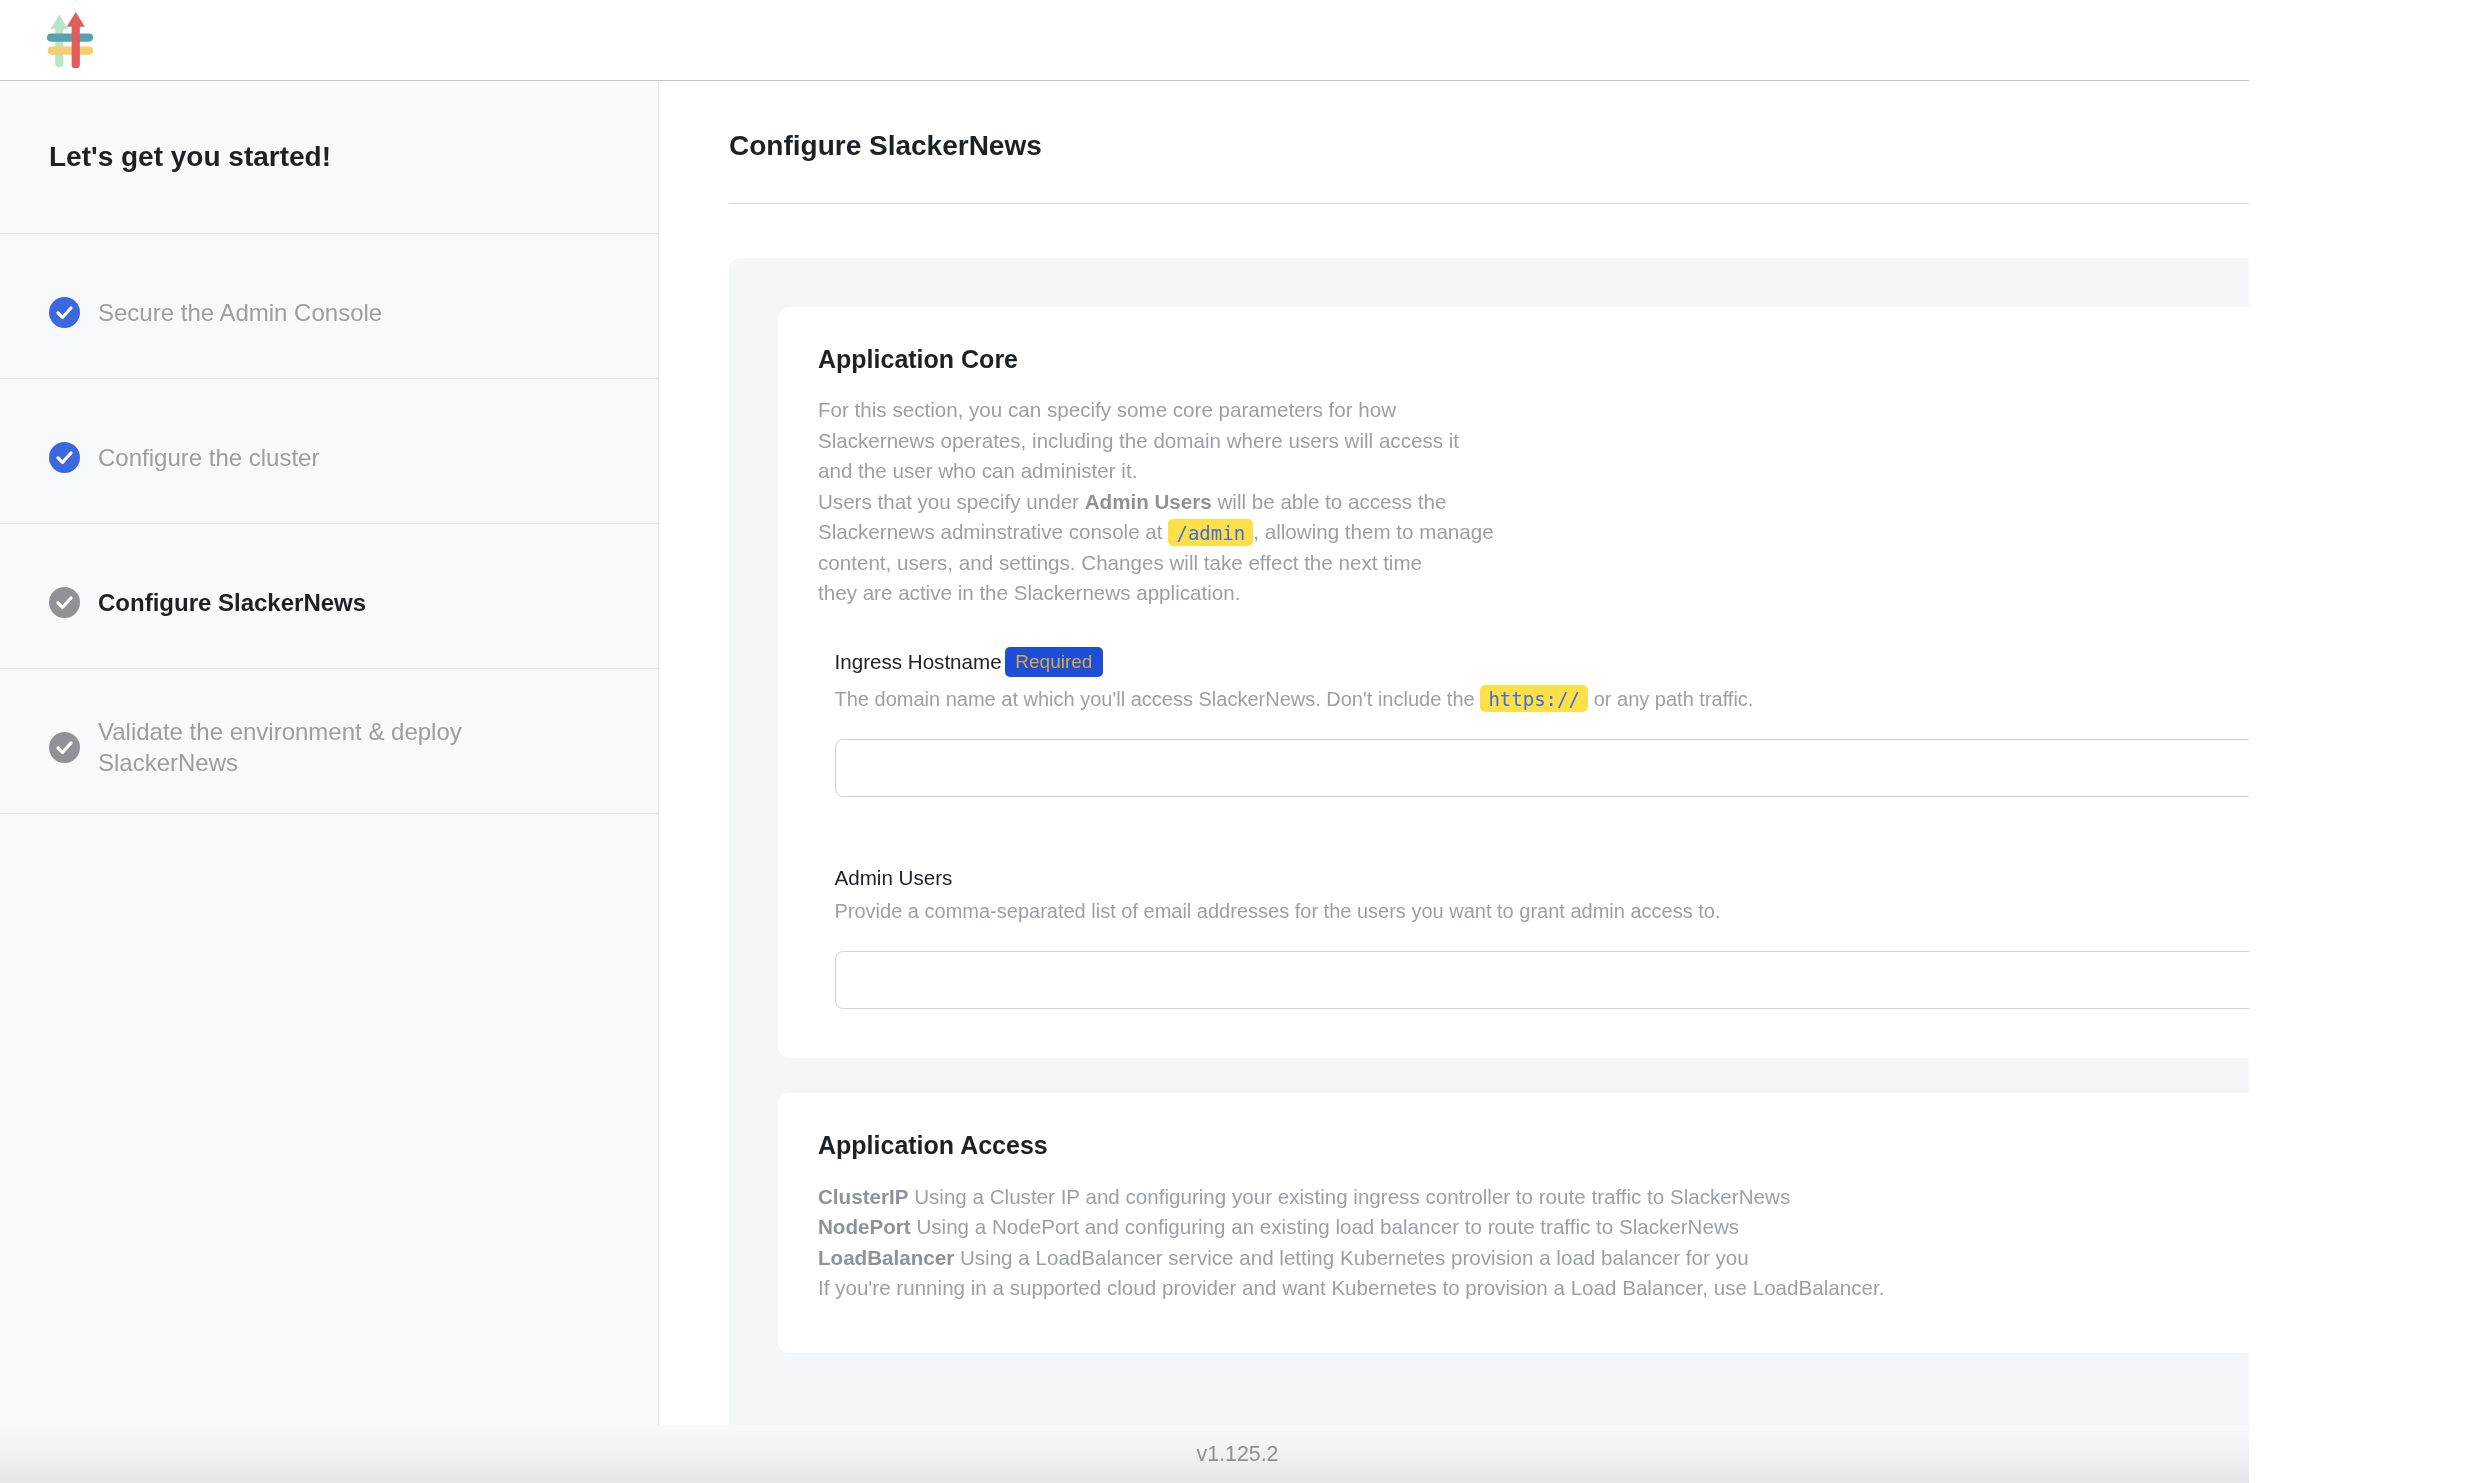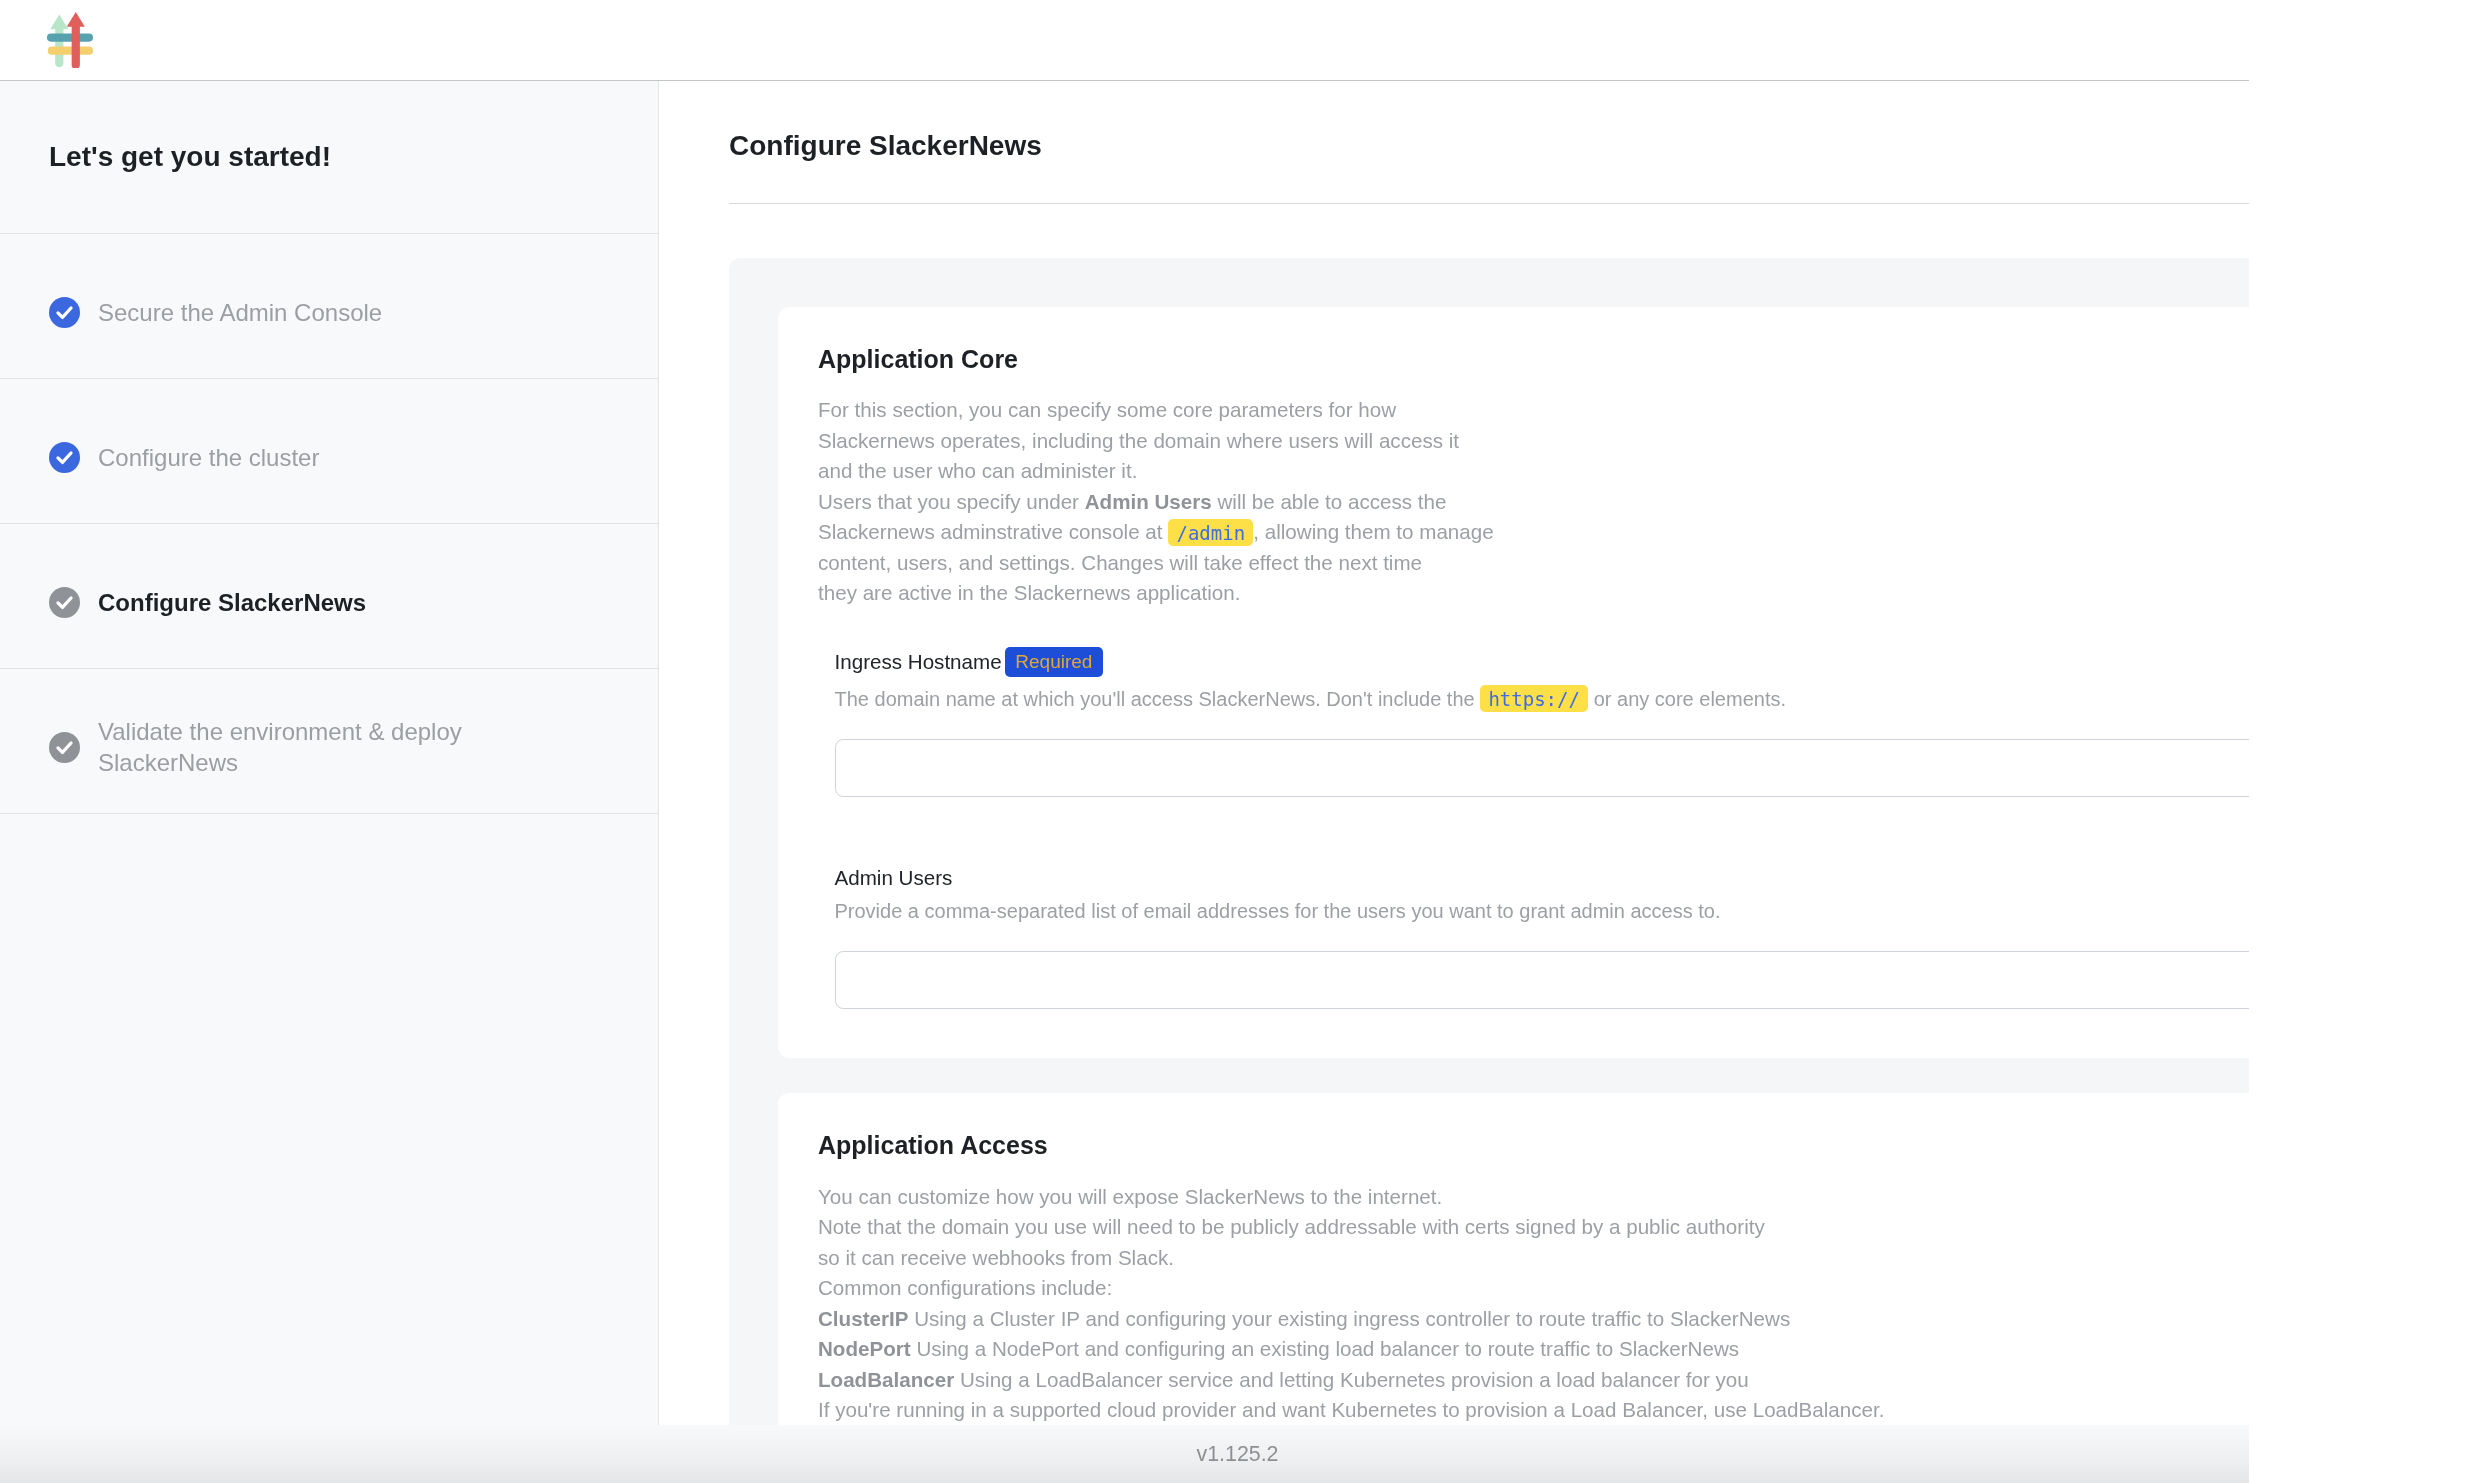--- a/index.html
+++ b/index.html
@@ -172,40 +172,36 @@
 <span>Users that you specify under </span><b>Admin Users</b><span> will be able to access the
 Slackernews adminstrative console at </span><span class="code-chip">/admin</span><span>, allowing them to manage
 content, users, and settings. Changes will take effect the next time
 they are active in the Slackernews application.</span></div>
 
         <div class="form-group">
           <div class="field-label-row">
             <span>Ingress Hostname</span>
             <span class="required-badge">Required</span>
           </div>
-          <div class="field-help"><span>The domain name at which you'll access SlackerNews. Don't include the </span><span class="code-chip">https://</span><span> or any core elements.</span></div>
+          <div class="field-help"><span>The domain name at which you'll access SlackerNews. Don't include the </span><span class="code-chip">https://</span><span> or any path traffic.</span></div>
           <input class="text-input" type="text" aria-label="Ingress Hostname" value="" style="">
         </div>
 
         <div class="form-group">
           <div class="field-label-row">
             <span>Admin Users</span>
           </div>
           <div class="field-help">Provide a comma-separated list of email addresses for the users you want to grant admin access to.</div>
           <input class="text-input" type="text" aria-label="Admin Users" value="" style="">
         </div>
       </div>
 
       <div class="card">
         <div class="card-title">Application Access</div>
-        <div class="desc" style="max-width:1449px"><span>You can customize how you will expose SlackerNews to the internet.
-Note that the domain you use will need to be publicly addressable with certs signed by a public authority
-so it can receive webhooks from Slack.
-Common configurations include:
-</span><b>ClusterIP</b><span> Using a Cluster IP and configuring your existing ingress controller to route traffic to SlackerNews
+        <div class="desc" style="max-width:1449px"><b>ClusterIP</b><span> Using a Cluster IP and configuring your existing ingress controller to route traffic to SlackerNews
 </span><b>NodePort</b><span> Using a NodePort and configuring an existing load balancer to route traffic to SlackerNews
 </span><b>LoadBalancer</b><span> Using a LoadBalancer service and letting Kubernetes provision a load balancer for you
 </span><span>If you're running in a supported cloud provider and want Kubernetes to provision a Load Balancer, use LoadBalancer.</span></div>
       </div>
 
     </div>
   </div>
 
   <div class="footer">
     <span>v1.125.2</span>

